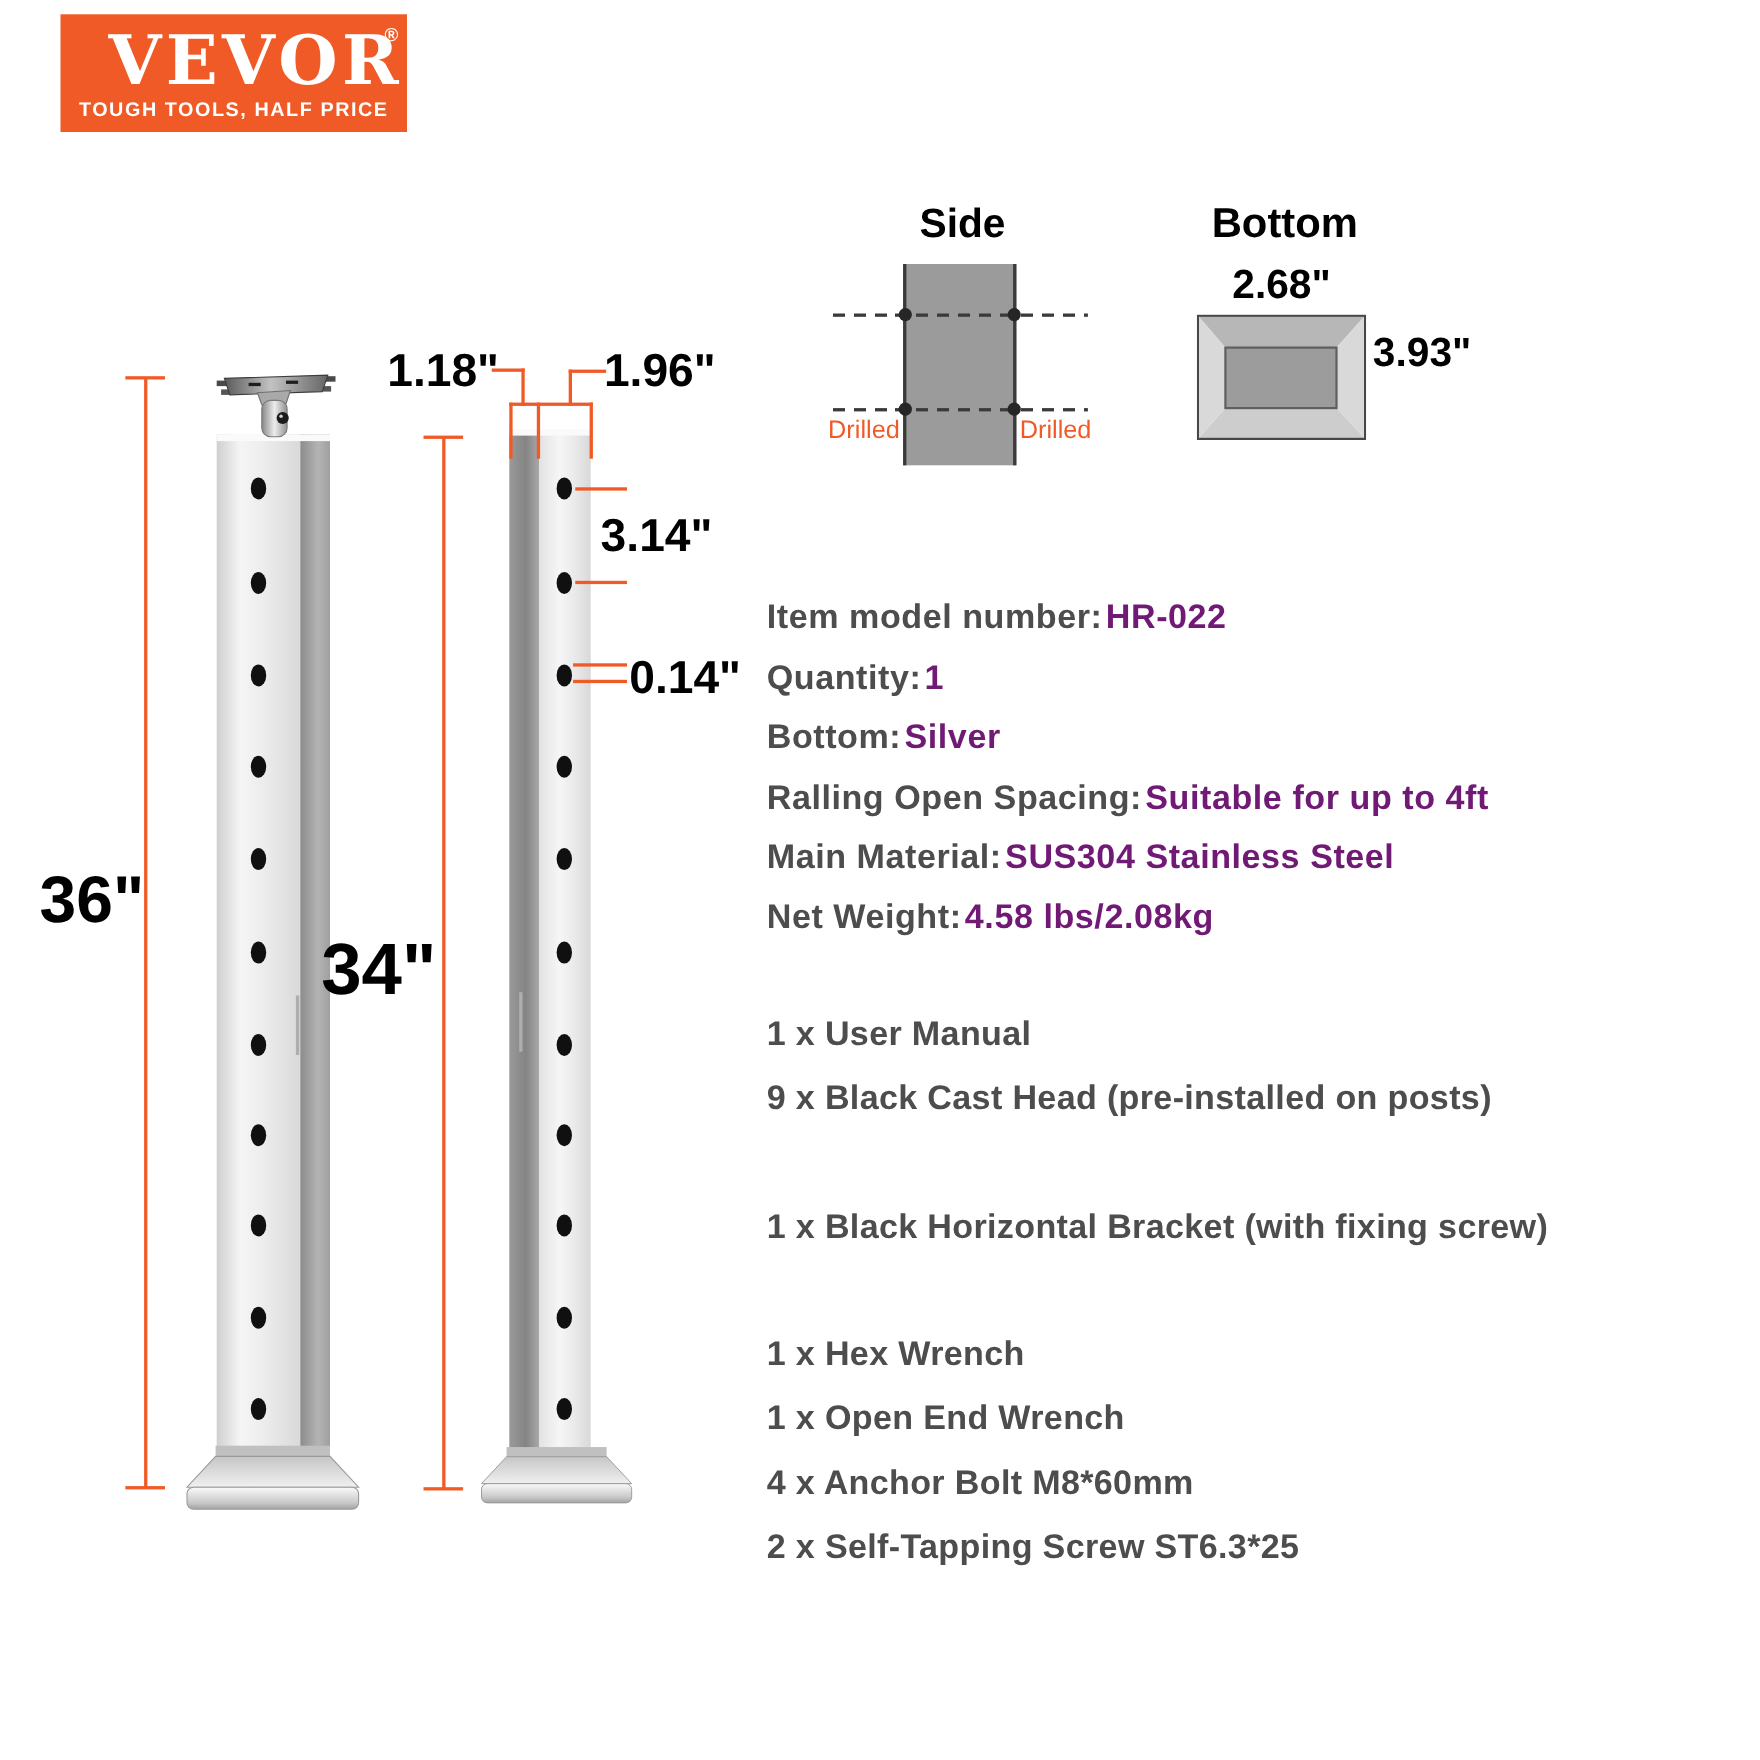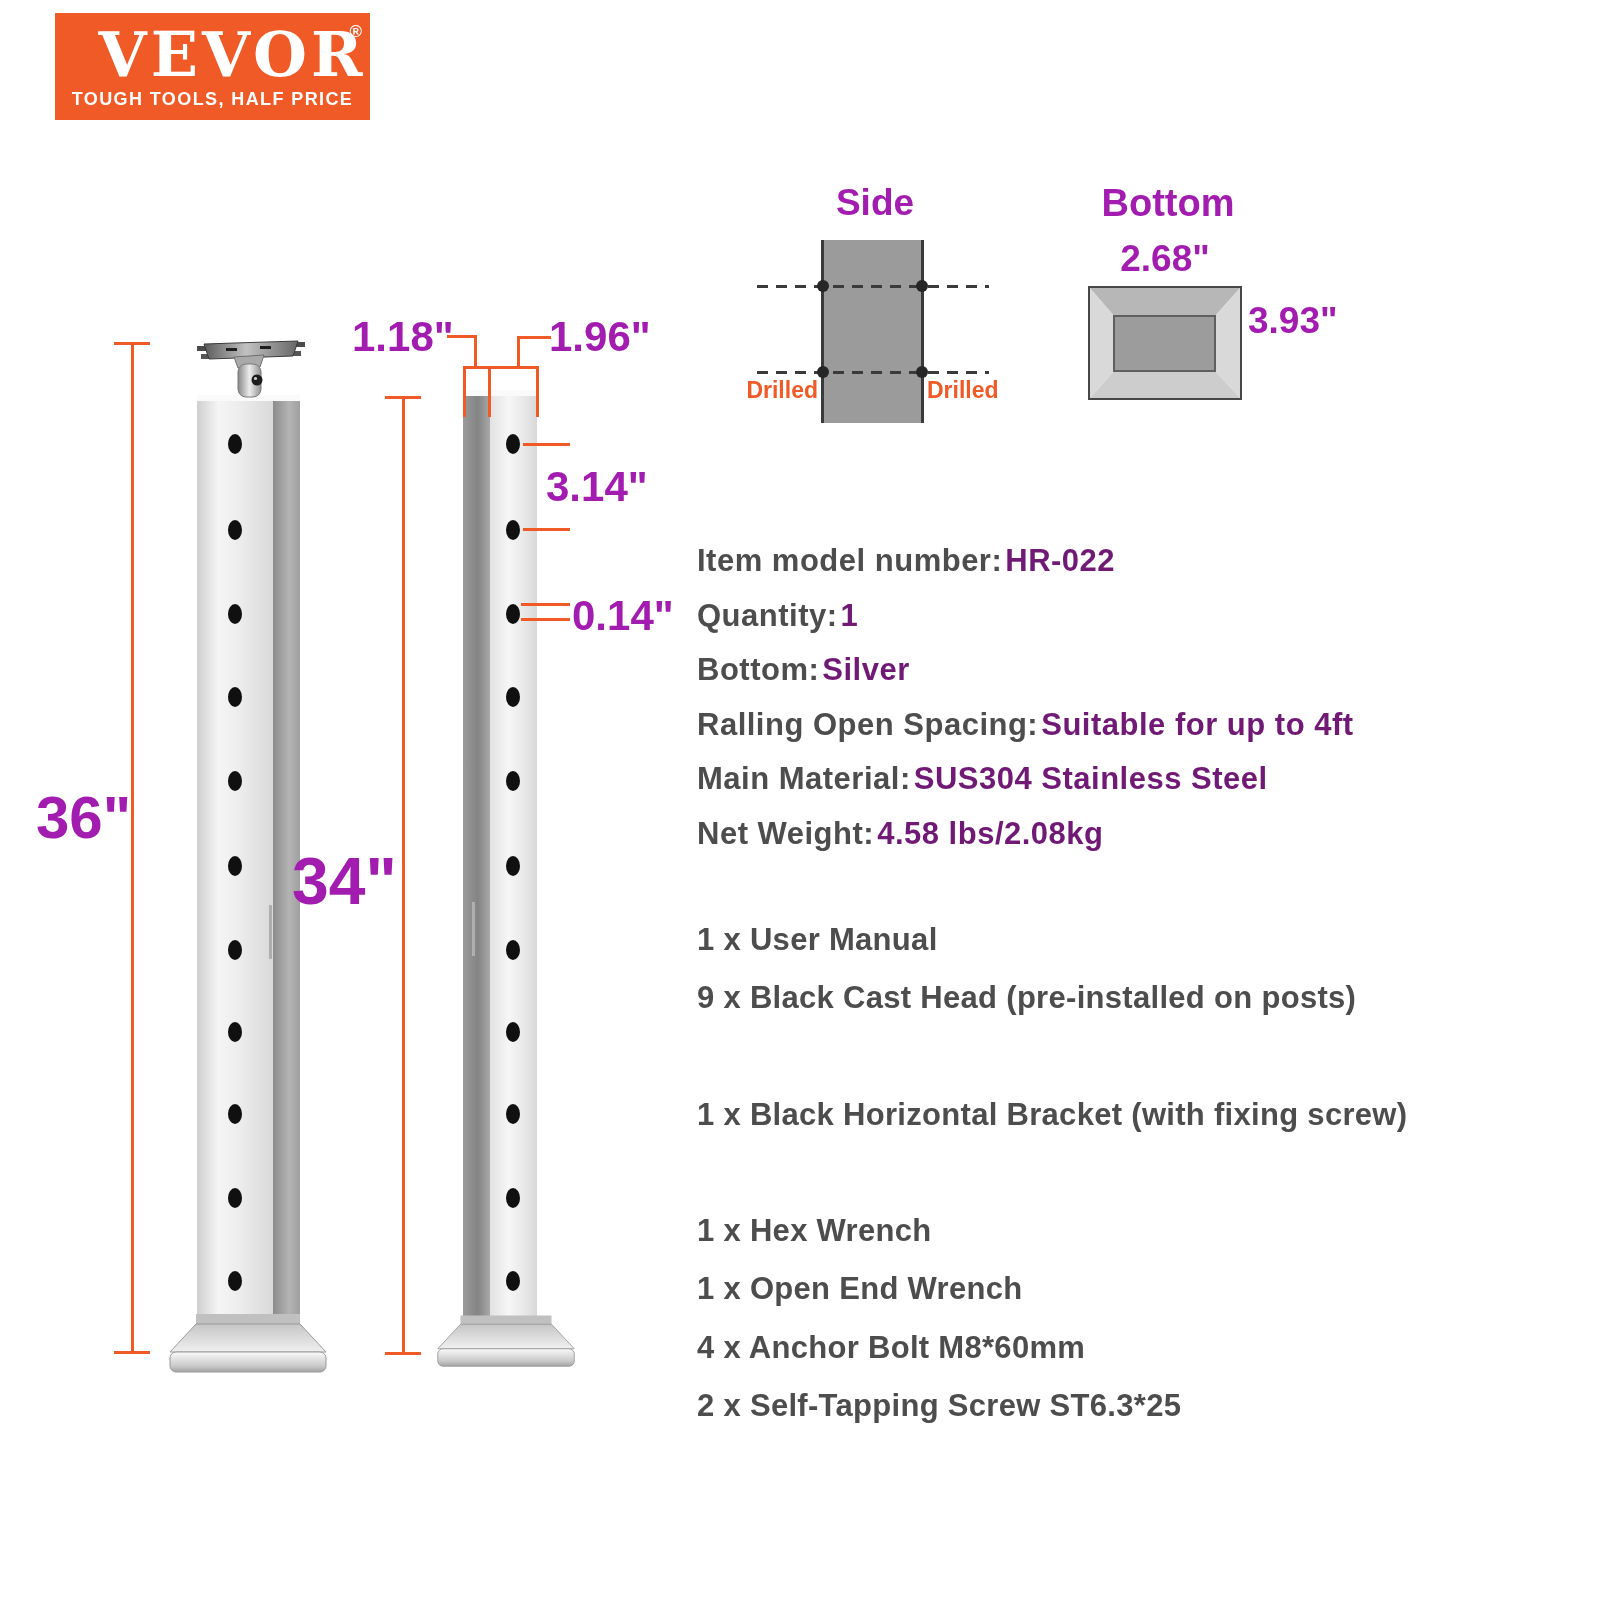--- a/index.html
+++ b/index.html
@@ -9,21 +9,21 @@
   
   .logo{position:absolute;left:55px;top:13px;width:315px;height:107px;background:#F05A26;
         color:#fff;text-align:center;z-index:20;}
   .logo-brand{font-family:"DejaVu Serif",serif;font-weight:bold;font-size:62px;line-height:1;
               margin-top:11px;letter-spacing:4px;padding-left:40px;}
   .logo-reg{position:absolute;top:9px;right:8px;font-size:17px;font-weight:bold;}
   .logo-tagline{font-size:18px;font-weight:bold;letter-spacing:1.4px;margin-top:3px;}
 
   
   .oline{position:absolute;background:#F05A26;z-index:10;}
-  .olabel{position:absolute;color:#a21caf;font-weight:bold;z-index:11;white-space:nowrap;}
+  .olabel{position:absolute;color:#000000;font-weight:bold;z-index:11;white-space:nowrap;}
 
   
   .face{position:absolute;z-index:1;}
   .p36-front{left:197px;top:395px;width:76px;height:927px;
      background:linear-gradient(90deg,#cfcfcf 0,#f5f5f5 28%,#ededed 55%,#d9d9d9 100%);}
   .p36-side{left:273px;top:395px;width:27px;height:927px;
      background:linear-gradient(90deg,#8c8c8c,#b4b4b4 60%,#9f9f9f);}
   .p36-topband{left:197px;top:395px;width:103px;height:6px;background:#fafafa;z-index:2;}
   .p34-side{left:463px;top:390px;width:27px;height:928px;
      background:linear-gradient(90deg,#9a9a9a,#848484 55%,#a8a8a8);}
@@ -35,21 +35,21 @@
   .etch-dark{background:#5c5c5c;opacity:.35;}
   .etch-light{background:#e6e6e6;opacity:.4;}
   .head-svg,.base-svg{position:absolute;z-index:4;}
 
   
   .side-rect{position:absolute;left:821px;top:240px;width:103px;height:183px;background:#9b9b9b;
      border-left:3px solid #3a3a3a;border-right:3px solid #3a3a3a;box-sizing:border-box;z-index:1;}
   .dash{position:absolute;height:3px;width:232px;left:757px;z-index:2;
      background:repeating-linear-gradient(90deg,#3a3a3a 0 11px,transparent 11px 19px);}
   .dot{position:absolute;width:12px;height:12px;border-radius:50%;background:#262626;z-index:3;}
-  .drilled{position:absolute;color:#F05A26;font-weight:bold;font-size:23px;z-index:3;white-space:nowrap;}
+  .drilled{position:absolute;color:#F05A26;font-weight:normal;font-size:23px;z-index:3;white-space:nowrap;}
 
   
   .spec-row{position:absolute;left:697px;height:44px;font-size:31px;font-weight:bold;
             color:#4d4d4d;letter-spacing:.5px;white-space:pre;z-index:6;}
   .spec-value{color:#701a75;margin-left:3px;}
   .pack-row{position:absolute;left:697px;height:44px;font-size:31px;font-weight:bold;
             color:#4d4d4d;letter-spacing:.3px;white-space:pre;z-index:6;}
 </style>
 </head>
 <body>

